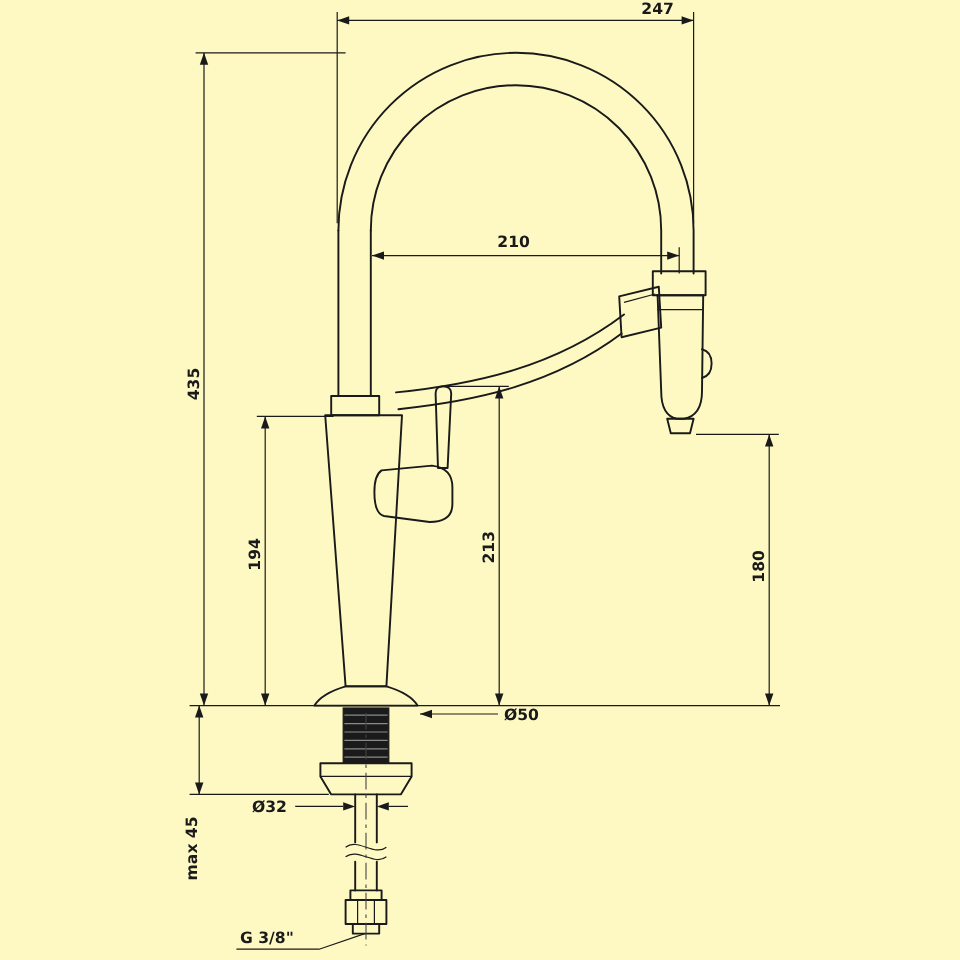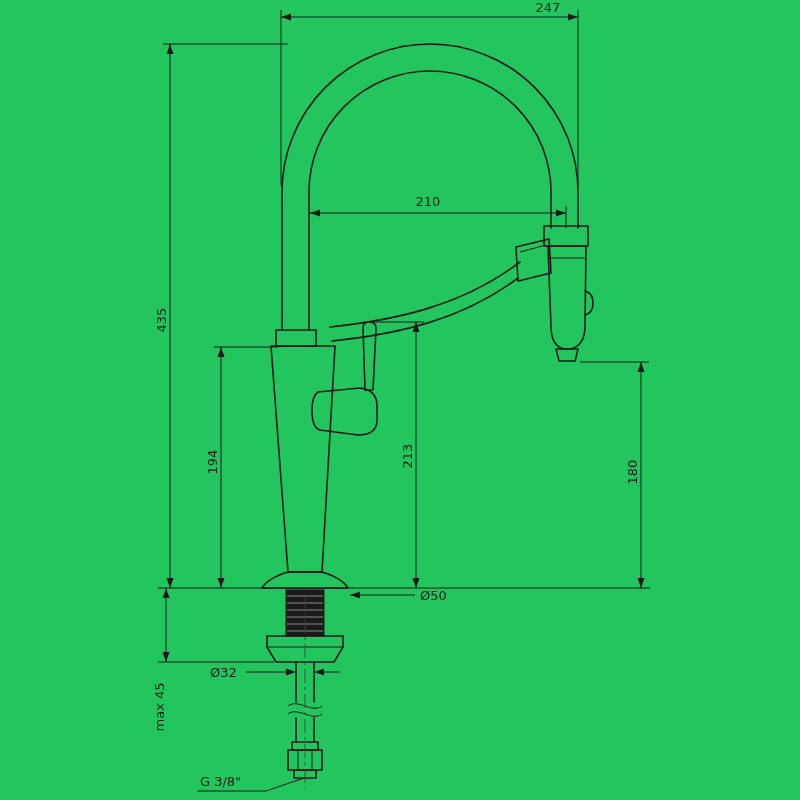--- a/index.html
+++ b/index.html
@@ -1,16 +1,16 @@
 <!DOCTYPE html>
 <html><head>
 <meta charset="utf-8">
 <style>
   html,body{margin:0;padding:0;background:#ffffff;}
-  .page{width:800px;height:800px;position:relative;background:#22c55e;overflow:hidden;}
+  .page{width:800px;height:800px;position:relative;background:#fef9c3;overflow:hidden;font-weight:bold;}
   svg{display:block;}
   .outline{fill:none;stroke:#1a1a1a;stroke-width:1.6;stroke-linejoin:round;stroke-linecap:round;}
   .thin{fill:none;stroke:#1a1a1a;stroke-width:1;}
   .dimline{fill:none;stroke:#1a1a1a;stroke-width:1;}
   .arrow{fill:#1a1a1a;stroke:none;}
   .dim-label{font-family:"DejaVu Sans","Liberation Sans",sans-serif;font-size:13px;fill:#1a1a1a;}
   .centerline{fill:none;stroke:#444;stroke-width:0.9;stroke-dasharray:14 4 3 4;}
   .threadline{stroke:#8a8a8a;stroke-width:1;}
 </style>
 </head>

